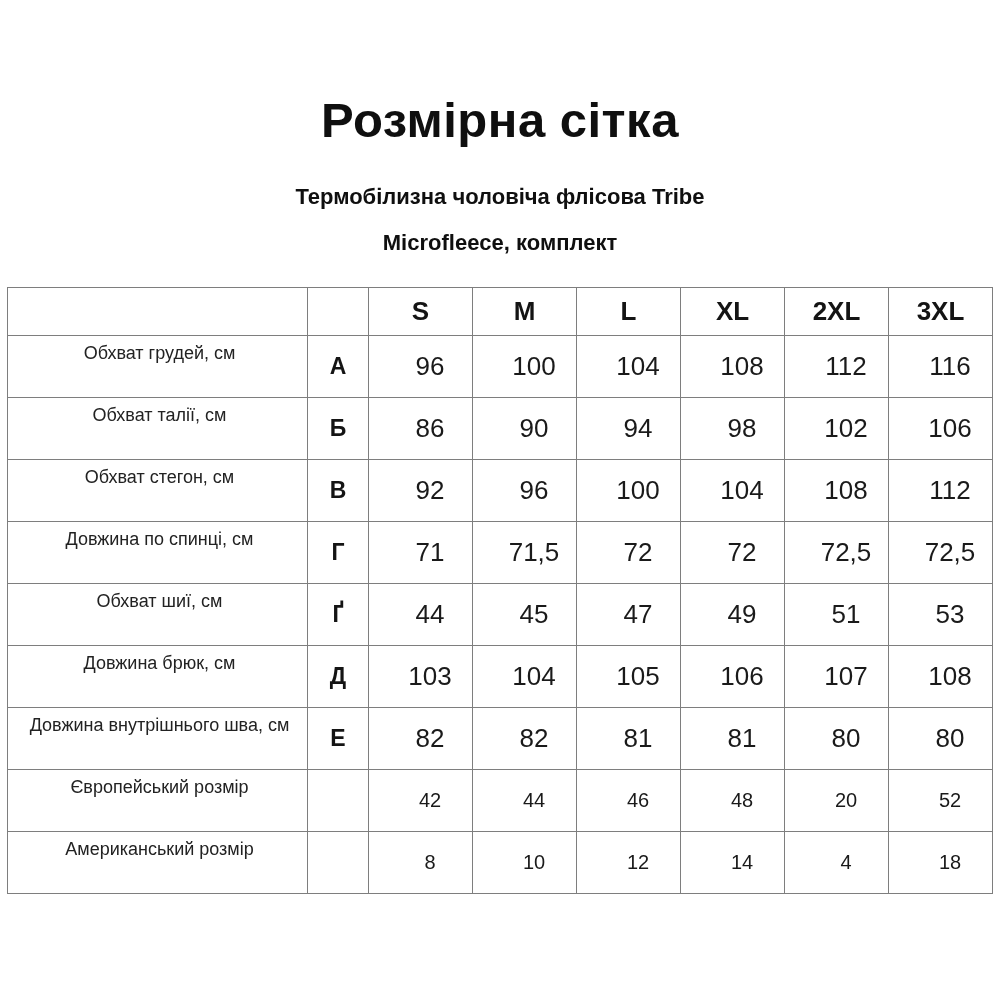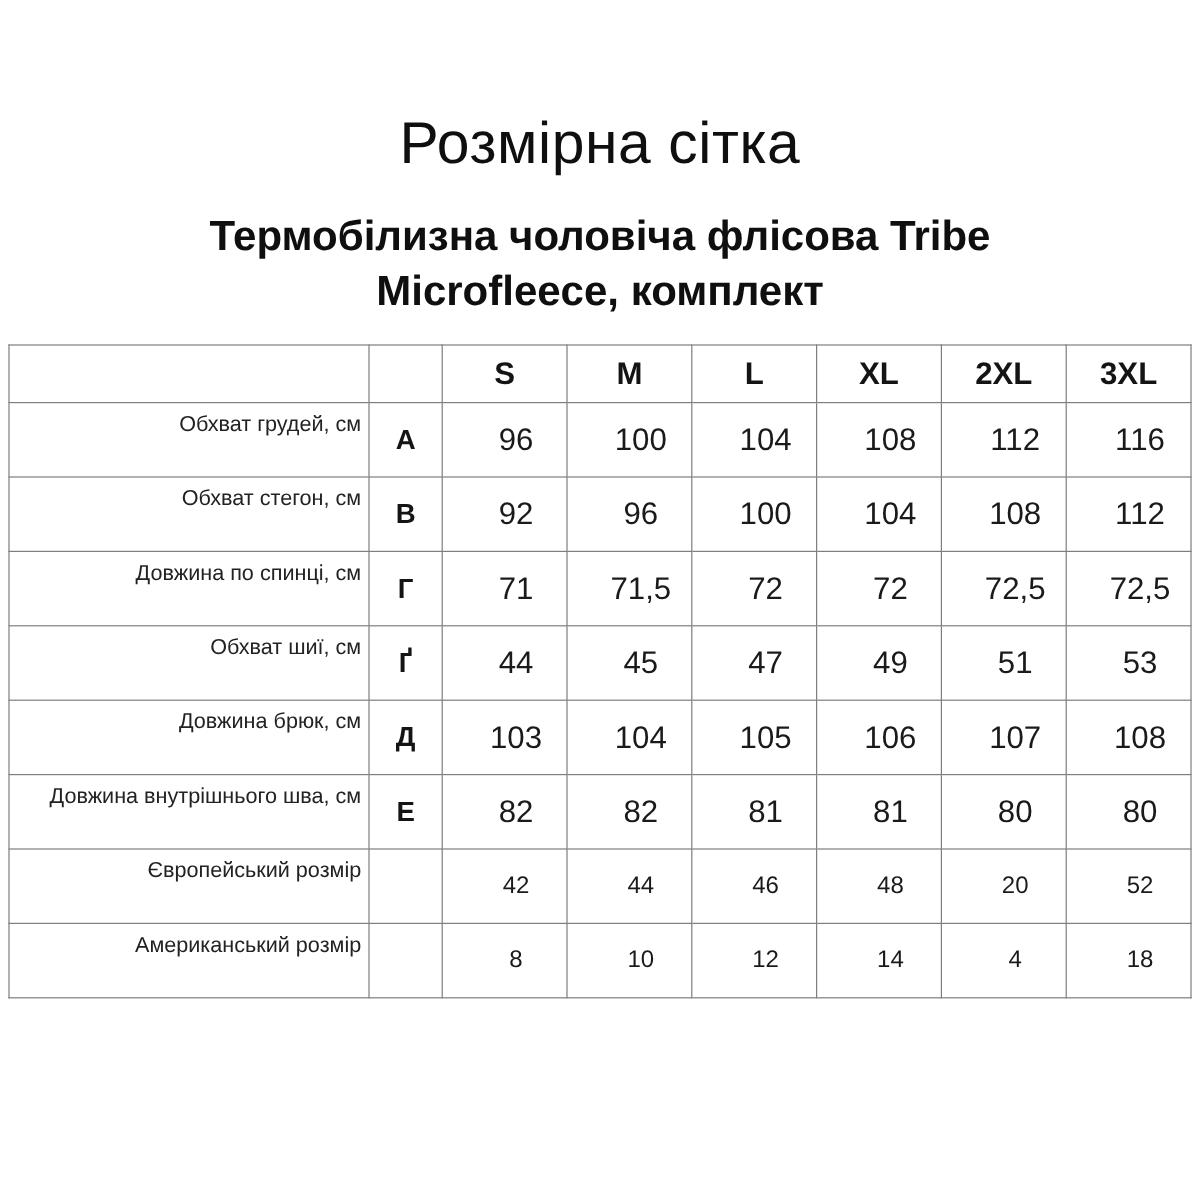--- a/index.html
+++ b/index.html
@@ -22,42 +22,42 @@
     display: inline-flex; flex-direction: column; align-items: center;
     margin: 0 6px 9px 4px;
   }
   .logo-dot { width: 27px; height: 27px; border-radius: 50%; background: var(--logo, #2b2b2b); margin-bottom: 4px; }
   .logo-stem { width: 10px; height: 24px; background: var(--logo, #2b2b2b); }
 
   
   .title {
     position: absolute; top: 92px; left: 0; width: 100%;
     margin: 0; text-align: center;
-    font-size: 49px; font-weight: normal; color: #0f0f0f; letter-spacing: 0.5px;
+    font-size: 49px; font-weight: bold; color: #0f0f0f; letter-spacing: 0.5px;
   }
   .subtitle {
     position: absolute; top: 174px; left: 0; width: 100%;
-    text-align: center; font-size: 35px; font-weight: bold;
+    text-align: center; font-size: 22px; font-weight: bold;
     line-height: 46px; color: #0f0f0f;
   }
 
   
   .size-table {
     position: absolute; top: 287px; left: 7px; width: 986px;
     border-collapse: collapse; table-layout: fixed;
   }
   .size-table th, .size-table td {
     border: 1px solid var(--border, #7e7e7e);
     overflow: hidden;
   }
   .size-table thead tr { height: 48px; }
   .size-table tbody tr { height: 62px; }
   th.size-h { font-size: 26px; font-weight: bold; text-align: center; vertical-align: middle; color: #141414; }
   td.label {
-    font-size: 18px; text-align: right; vertical-align: top;
+    font-size: 18px; text-align: center; vertical-align: top;
     padding: 7px 6px 0 10px; color: #222222; font-weight: normal;
   }
   td.letter { font-size: 23px; font-weight: bold; text-align: center; vertical-align: middle; color: #141414; }
   td.value  { font-size: 26px; text-align: center; vertical-align: middle; color: #1a1a1a; padding-left: 20px; }
   tr.small-row td.value { font-size: 20px; }
 </style>
 </head>
 <body>
 
 <div class="page">
@@ -96,20 +96,30 @@
     <tbody id="table-body">
         <tr>
           <td class="label">Обхват грудей, см</td>
           <td class="letter">А</td>
           <td class="value">96</td>
           <td class="value">100</td>
           <td class="value">104</td>
           <td class="value">108</td>
           <td class="value">112</td>
           <td class="value">116</td>
+        </tr>
+        <tr>
+          <td class="label">Обхват талії, см</td>
+          <td class="letter">Б</td>
+          <td class="value">86</td>
+          <td class="value">90</td>
+          <td class="value">94</td>
+          <td class="value">98</td>
+          <td class="value">102</td>
+          <td class="value">106</td>
         </tr>
         <tr>
           <td class="label">Обхват стегон, см</td>
           <td class="letter">В</td>
           <td class="value">92</td>
           <td class="value">96</td>
           <td class="value">100</td>
           <td class="value">104</td>
           <td class="value">108</td>
           <td class="value">112</td>

